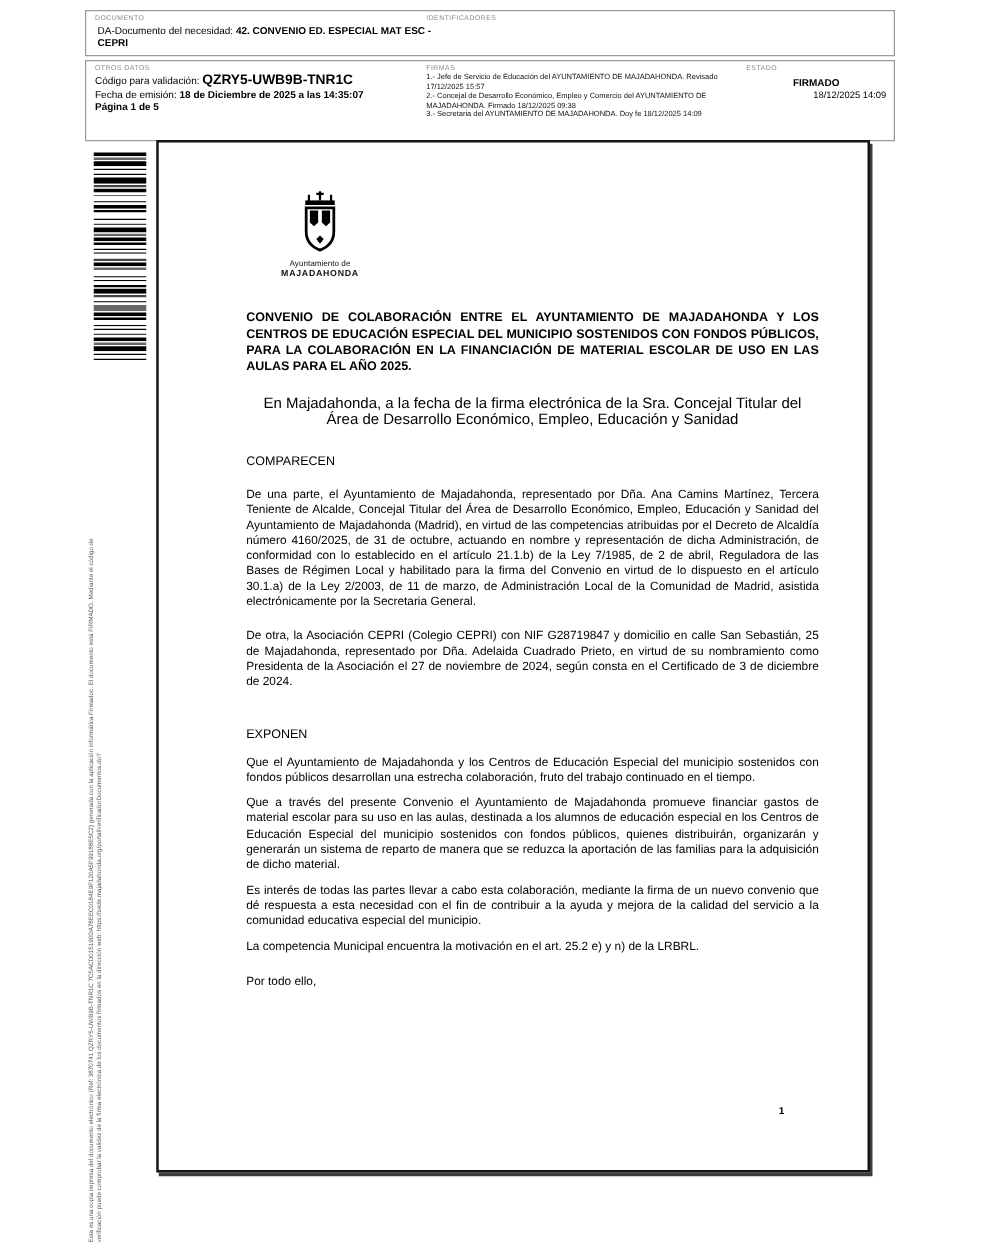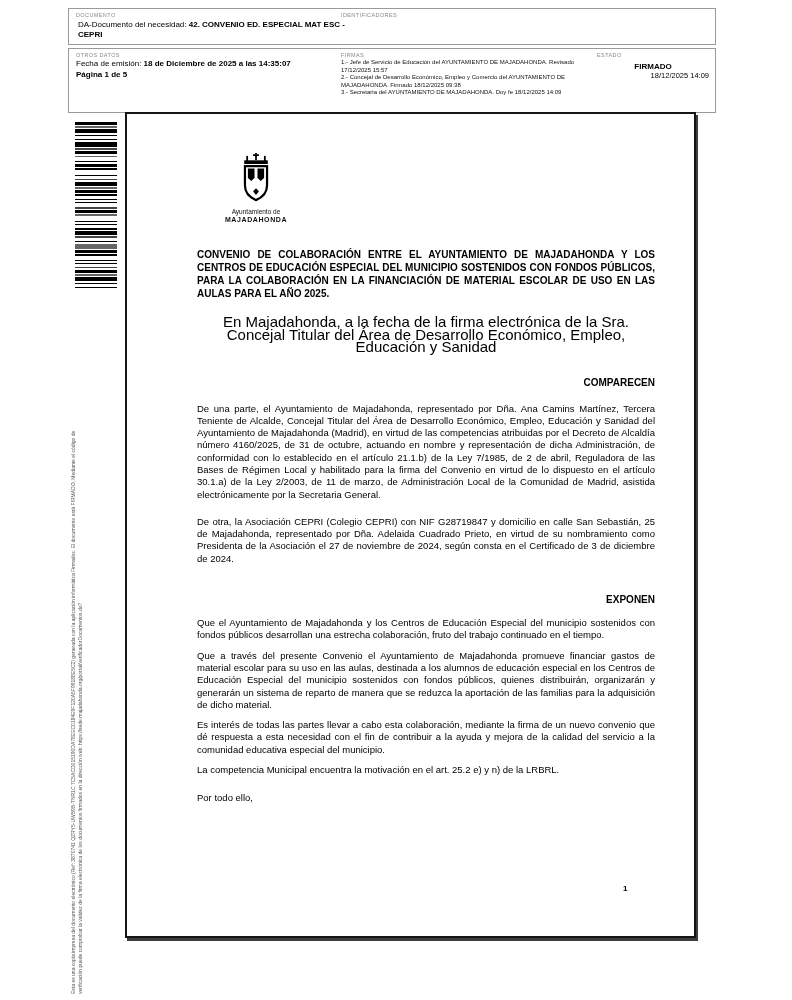--- a/index.html
+++ b/index.html
@@ -30,22 +30,22 @@
             transform-origin:0 0;font-size:5px;line-height:6.6px;color:#555;white-space:nowrap;}
   
   .page{position:absolute;left:125px;top:112px;width:571px;height:826px;background:#fff;
         border:2px solid #151515;box-sizing:border-box;box-shadow:2px 3px 0 #3c3c3c;}
   .logo-block{position:absolute;left:84px;top:36px;width:90px;text-align:center;}
   .logo-block svg{display:block;margin:0 auto;}
   .logo-t1{font-size:6.5px;line-height:8px;color:#111;margin-top:2px;}
   .logo-t2{font-size:7px;line-height:8px;font-weight:bold;letter-spacing:.6px;color:#111;}
   .content{position:absolute;left:70px;top:134px;width:458px;}
   .title{font-size:10px;font-weight:bold;line-height:13px;text-align:justify;margin:0 0 16px 0;}
-  .subtitle{font-size:15px;line-height:12.5px;text-align:center;margin:0 0 23px 0;}
-  .heading{font-size:10px;font-weight:bold;text-align:right;margin:0 0 15px 0;}
+  .subtitle{font-size:12px;line-height:12.5px;text-align:center;margin:0 0 23px 0;}
+  .heading{font-size:10px;font-weight:normal;text-align:left;margin:0 0 15px 0;}
   .heading-exp{margin-top:29px;margin-bottom:12px;}
   .para{font-size:9.5px;line-height:12.3px;text-align:justify;margin:0 0 15px 0;}
   .para-tight{margin-bottom:8px;}
   .closing{font-size:9.5px;margin-top:16px;}
   .pagenum{position:absolute;left:496px;top:770px;font-size:8px;font-weight:bold;}
 </style>
 </head>
 <body>
 
 <div class="stage">
@@ -55,20 +55,24 @@
     <div class="tiny-label ident-label">IDENTIFICADORES</div>
     <div class="doc-content">
       <span>DA-Documento del necesidad:</span>
       <b>42. CONVENIO ED. ESPECIAL MAT ESC - CEPRI</b>
     </div>
   </div>
 
   <div class="meta-box box-otros">
     <div class="otros-col1">
       <div class="tiny-label">OTROS DATOS</div>
+      <div class="line">
+        <span>Código para validación:</span>
+        <span class="val-code">QZRY5-UWB9B-TNR1C</span>
+      </div>
       <div class="line">
         <span>Fecha de emisión:</span>
         <span class="val-bold">18 de Diciembre de 2025 a las 14:35:07</span>
       </div>
       <div class="line val-bold">Página 1 de 5</div>
     </div>
     <div class="firmas-col">
       <div class="tiny-label">FIRMAS</div>
       <div class="sig">1.- Jefe de Servicio de Educación del AYUNTAMIENTO DE MAJADAHONDA. Revisado 17/12/2025 15:57</div>
       <div class="sig">2.- Concejal de Desarrollo Económico, Empleo y Comercio del AYUNTAMIENTO DE MAJADAHONDA. Firmado 18/12/2025 09:38</div>

